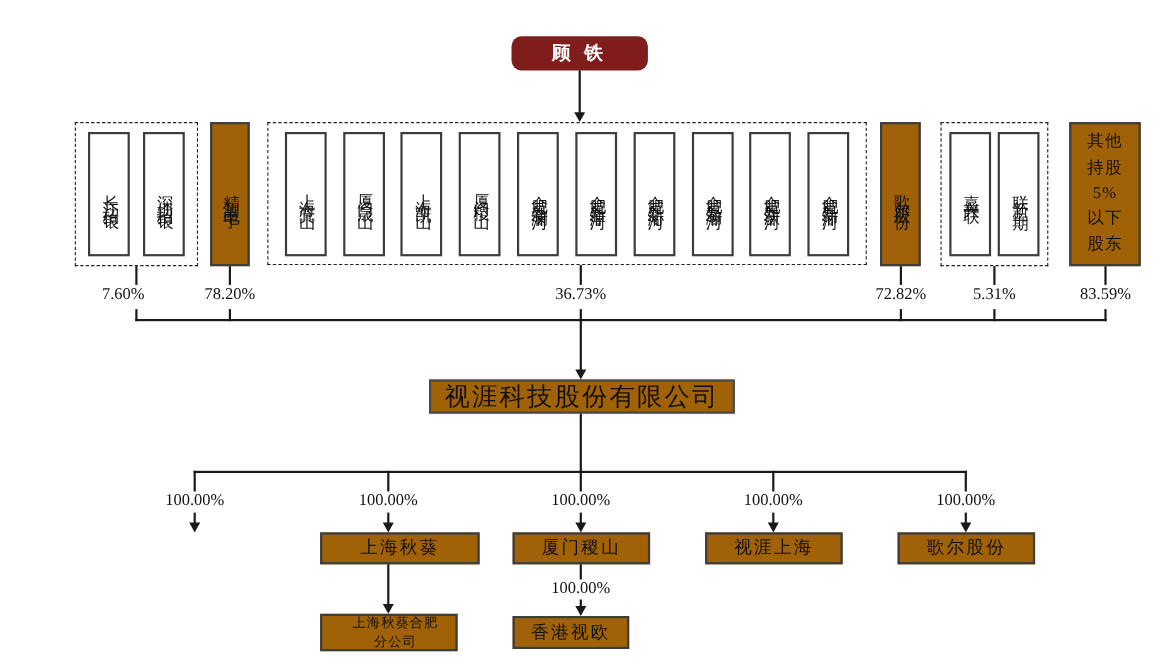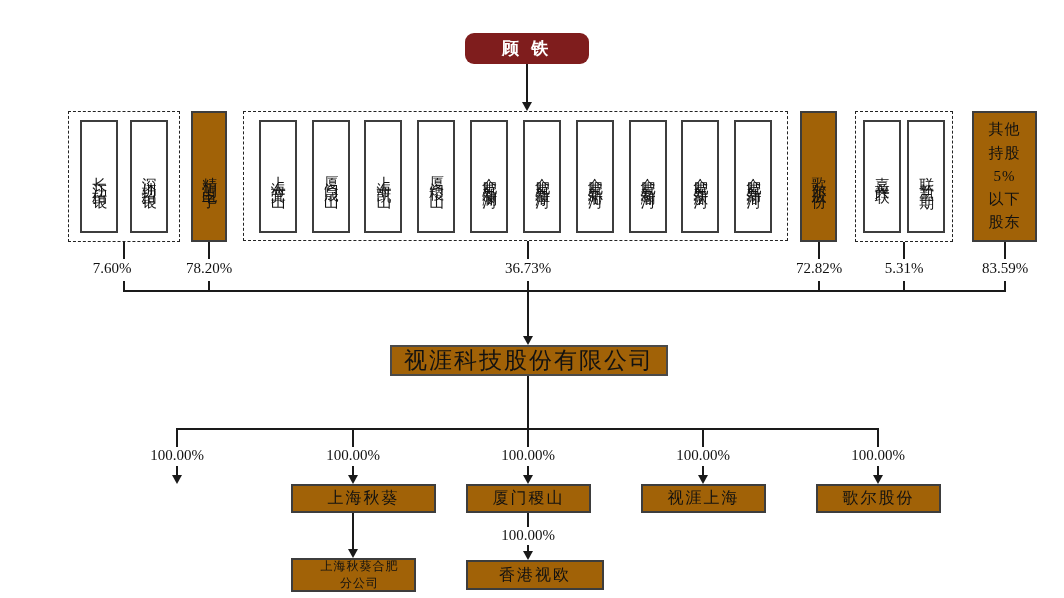--- a/index.html
+++ b/index.html
@@ -203,17 +203,17 @@
   <div class="arrow" style="left:348px;top:549px;"></div>
   <div class="box branch" style="left:291px;top:558px;width:125px;height:34px;">
     <span>上海秋葵合肥</span>
     <span>分公司</span>
   </div>
 
   <div class="vline" style="left:527px;top:513px;height:14px;"></div>
   <div class="pct" style="left:528px;top:527px;">100.00%</div>
   <div class="vline" style="left:527px;top:545px;height:8px;"></div>
   <div class="arrow" style="left:523px;top:551px;"></div>
-  <div class="box sub" style="left:466px;top:560px;width:138px;height:30px;">
+  <div class="box sub" style="left:466px;top:560px;width:106px;height:30px;">
     <span>香港视欧</span>
   </div>
 
 </div>
 
 </body></html>

